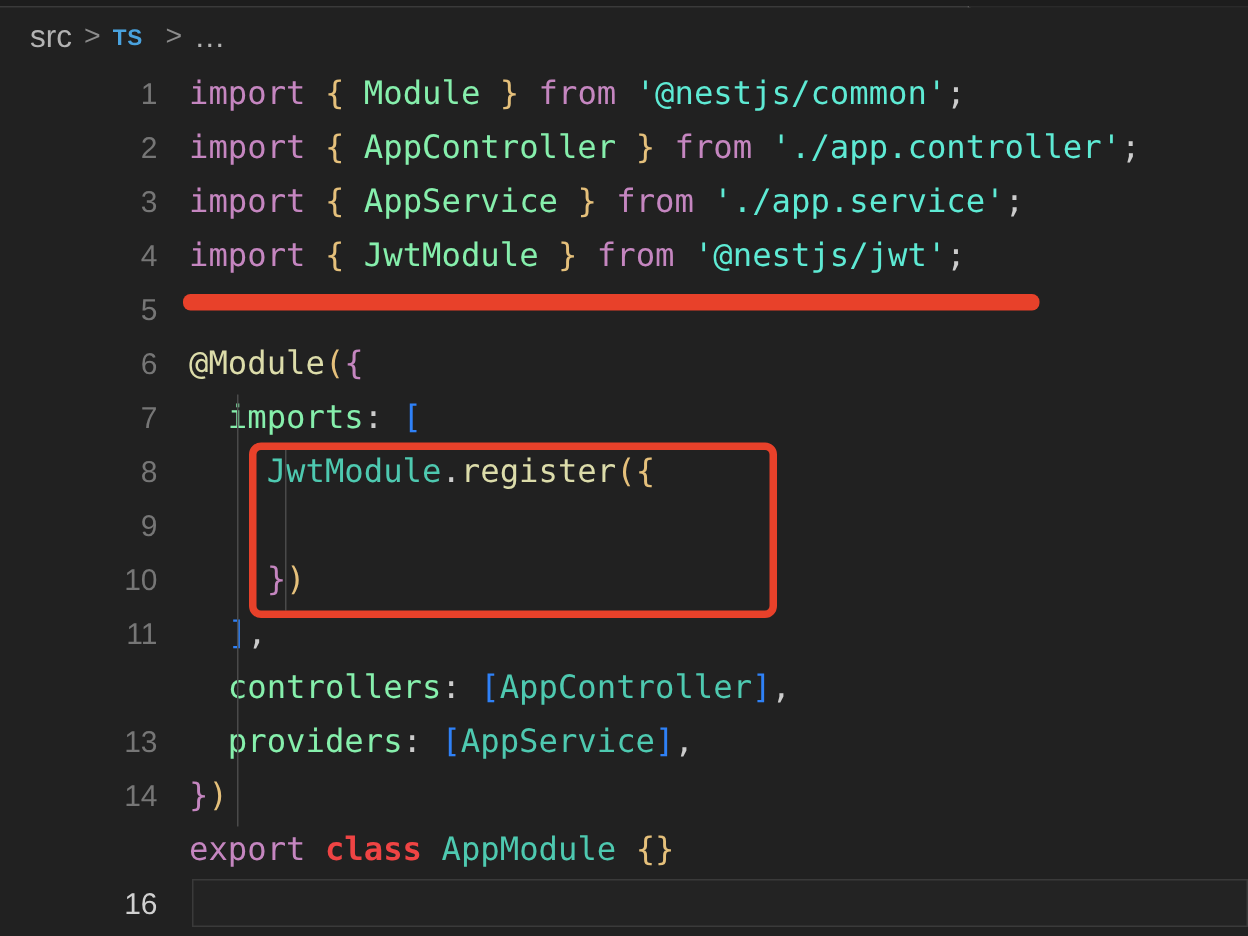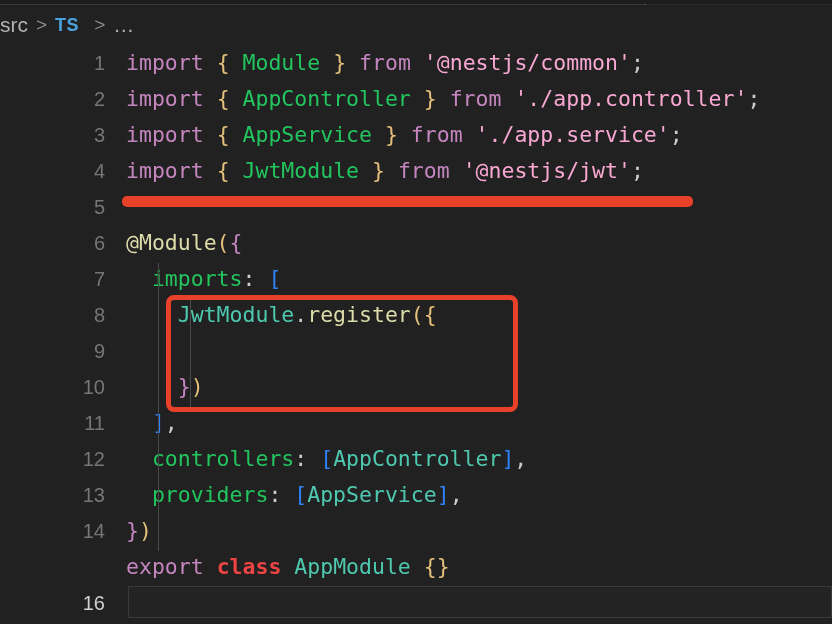--- a/index.html
+++ b/index.html
@@ -47,35 +47,36 @@
 
   
   .breadcrumb {
     position: absolute;
     top: 5px;
     left: 0;
     width: 660px;
     height: 40px;
     display: flex;
     align-items: center;
+    padding-left: 20px;
     box-sizing: border-box;
     font-family: "Liberation Sans", sans-serif;
     font-size: 21px;
     color: #a9a9a9;
     white-space: nowrap;
   }
   .breadcrumb .crumb { color: #b3b3b3; }
   .breadcrumb .sep {
     color: #8c8c8c;
     margin: 0 8px;
     font-size: 19px;
   }
   .ts-icon {
     color: #4aa3df;
-    font-size: 18px;
+    font-size: 15px;
     font-weight: bold;
     letter-spacing: 0.5px;
     margin-right: 7px;
     font-family: "Liberation Sans", sans-serif;
   }
   .crumb-dots { color: #b3b3b3; letter-spacing: 1px; }
 
   
   .code-area {
     position: absolute;
@@ -117,22 +118,22 @@
     box-sizing: border-box;
     background: #232323;
   }
 
   
   .kw       { color: #c586c0; }  
   .kw2      { color: #ef4444; font-weight: bold; }  
   .brace    { color: #e5c07b; }  
   .brace-p  { color: #c586c0; }  
   .paren    { color: #e5c07b; }
-  .ident    { color: #22c55e; text-align: center; }  
-  .str      { color: #f9a8d4; }
+  .ident    { color: #86efac; text-align: center; }  
+  .str      { color: #5eead4; }
   .punc     { color: #cccccc; }
   .deco     { color: #dcdcaa; }  
   .cls      { color: #4ec9b0; }  
   .bracket  { color: #2f81f7; }
 
   
   .guide {
     position: absolute;
     width: 1px;
     background: #4a4a4a;
@@ -194,21 +195,21 @@
       <div class="line"><div class="lineno">2</div><div class="content"><span class="kw">import</span><span class="punc"> </span><span class="brace">{</span><span class="punc"> </span><span class="ident">AppController</span><span class="punc"> </span><span class="brace">}</span><span class="punc"> </span><span class="kw">from</span><span class="punc"> </span><span class="str">'./app.controller'</span><span class="punc">;</span></div></div>
       <div class="line"><div class="lineno">3</div><div class="content"><span class="kw">import</span><span class="punc"> </span><span class="brace">{</span><span class="punc"> </span><span class="ident">AppService</span><span class="punc"> </span><span class="brace">}</span><span class="punc"> </span><span class="kw">from</span><span class="punc"> </span><span class="str">'./app.service'</span><span class="punc">;</span></div></div>
       <div class="line"><div class="lineno">4</div><div class="content"><span class="kw">import</span><span class="punc"> </span><span class="brace">{</span><span class="punc"> </span><span class="ident">JwtModule</span><span class="punc"> </span><span class="brace">}</span><span class="punc"> </span><span class="kw">from</span><span class="punc"> </span><span class="str">'@nestjs/jwt'</span><span class="punc">;</span></div></div>
       <div class="line"><div class="lineno">5</div><div class="content"></div></div>
       <div class="line"><div class="lineno">6</div><div class="content"><span class="deco">@Module</span><span class="paren">(</span><span class="brace-p">{</span></div></div>
       <div class="line"><div class="lineno">7</div><div class="content"><span class="punc">  </span><span class="ident">imports</span><span class="punc">: </span><span class="bracket">[</span></div></div>
       <div class="line"><div class="lineno">8</div><div class="content"><span class="punc">    </span><span class="cls">JwtModule</span><span class="punc">.</span><span class="deco">register</span><span class="paren">(</span><span class="brace">{</span></div></div>
       <div class="line"><div class="lineno">9</div></div>
       <div class="line"><div class="lineno">10</div><div class="content"><span class="punc">    </span><span class="brace-p">}</span><span class="paren">)</span></div></div>
       <div class="line"><div class="lineno">11</div><div class="content"><span class="punc">  </span><span class="bracket">]</span><span class="punc">,</span></div></div>
-      <div class="line"><div class="lineno">12</div><div class="content"><span class="punc">  </span><span class="ident">controllers</span><span class="punc">: </span><span class="bracket">[</span><span class="cls">AppController</span><span class="bracket">]</span><span class="punc">,</span></div></div>
+      <div class="line"><div class="content"><span class="punc">  </span><span class="ident">controllers</span><span class="punc">: </span><span class="bracket">[</span><span class="cls">AppController</span><span class="bracket">]</span><span class="punc">,</span></div></div>
       <div class="line"><div class="lineno">13</div><div class="content"><span class="punc">  </span><span class="ident">providers</span><span class="punc">: </span><span class="bracket">[</span><span class="cls">AppService</span><span class="bracket">]</span><span class="punc">,</span></div></div>
       <div class="line"><div class="lineno">14</div><div class="content"><span class="brace-p">}</span><span class="paren">)</span></div></div>
       <div class="line"><div class="content"><span class="kw">export</span><span class="punc"> </span><span class="kw2">class</span><span class="punc"> </span><span class="cls">AppModule</span><span class="punc"> </span><span class="brace">{}</span></div></div>
       <div class="line active-line"><div class="hl"></div><div class="lineno active">16</div><div class="content"></div></div>
       <div class="guide" style="left: 158px; top: 218px; height: 288px;"></div>
       <div class="guide" style="left: 190px; top: 254px; height: 108px;"></div>
     </div>
 
   <div class="annot-underline" style="background: rgb(232, 65, 42);"></div>
   <div class="annot-box" style="border-color: rgb(232, 65, 42);"></div>

